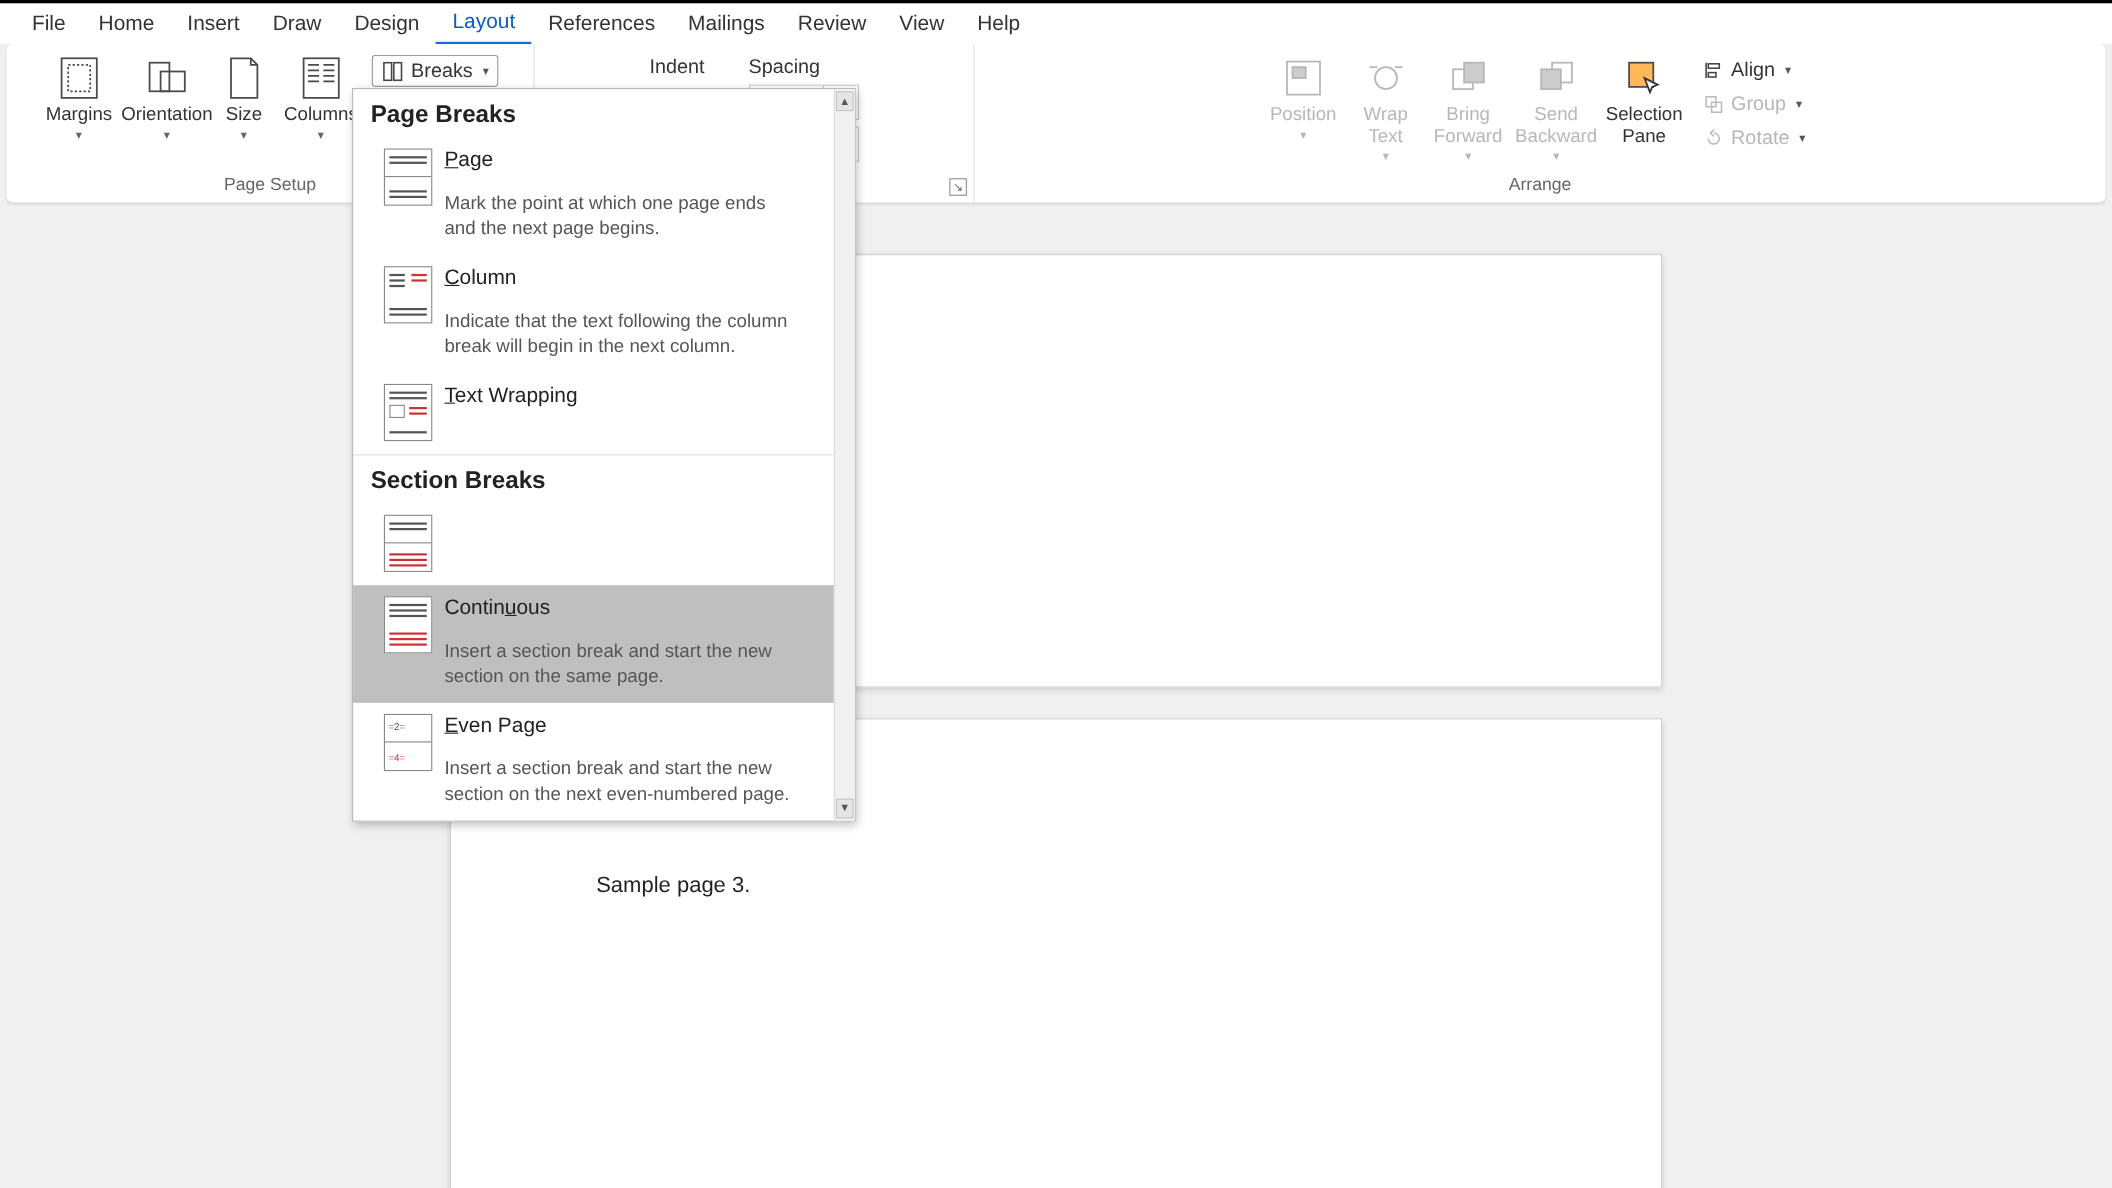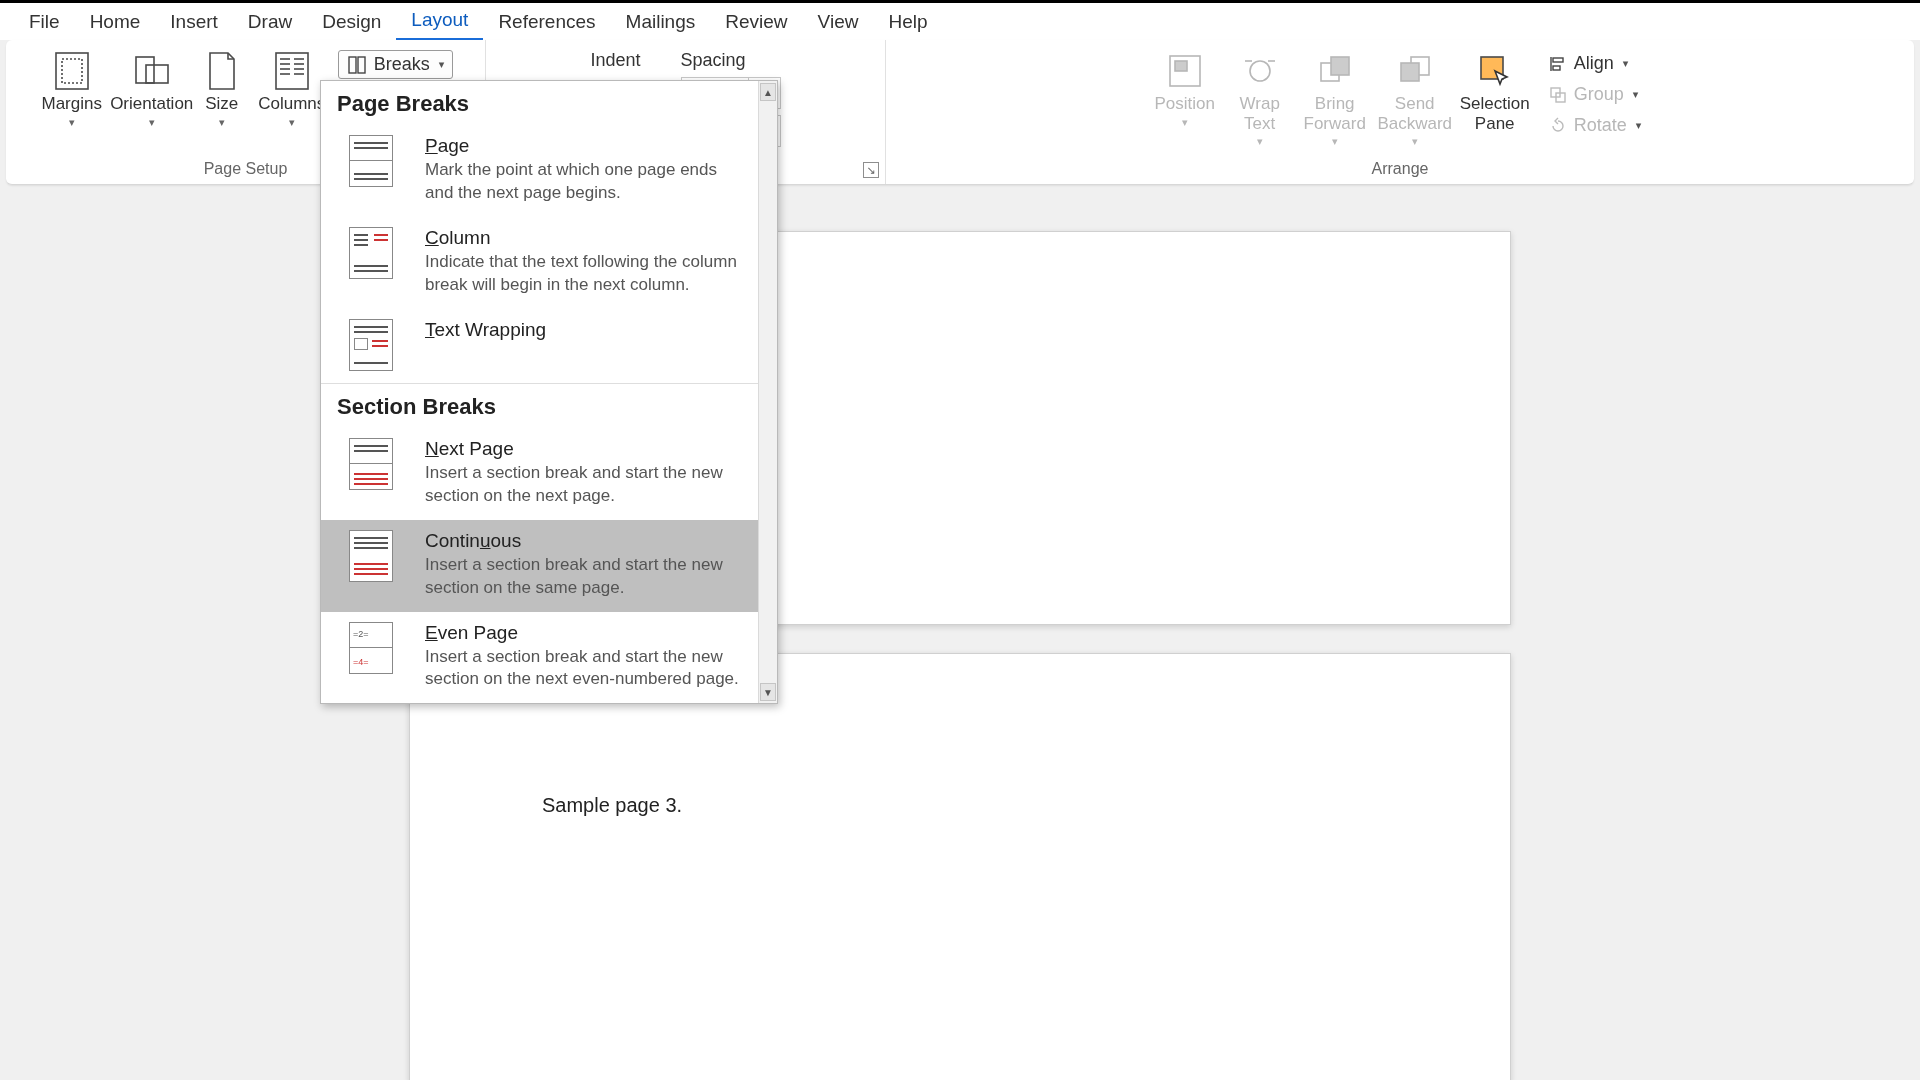--- a/index.html
+++ b/index.html
@@ -37,26 +37,26 @@
 .spin .arrows { display: flex; flex-direction: column; width: 18px; border-left: 1px solid #c8c8c8; height: 100%; }
 .spin .arrows span { flex: 1; display: flex; align-items: center; justify-content: center; font-size: 9px; color: #555; cursor: pointer; }
 .para-launcher { position: absolute; right: 6px; bottom: 6px; width: 16px; height: 16px; border: 1px solid #8e8e8e; font-size: 11px; color: #666; display: flex; align-items: center; justify-content: center; cursor: pointer; }
 
 
 .breaks-dd { position: absolute; left: 320px; top: 80px; width: 458px; background: #fff; border: 1px solid #b9b9b9; box-shadow: 2px 3px 8px rgba(0,0,0,.25); z-index: 50; display: flex; }
 .breaks-body { flex: 1; }
 .breaks-scroll { width: 19px; background: #f1f1f1; border-left: 1px solid #dadada; display: flex; flex-direction: column; justify-content: space-between; padding: 2px 0; }
 .scroll-btn { height: 18px; display: flex; align-items: center; justify-content: center; font-size: 10px; color: #555; background: #e5e5e5; border: 1px solid #c5c5c5; margin: 0 1px; cursor: pointer; }
 .dd-section-hdr { font-size: 22px; font-weight: 600; color: #222; padding: 10px 16px 8px; }
-.dd-item { display: flex; gap: 32px; padding: 10px 16px 12px 28px; cursor: pointer; }
+.dd-item { display: flex; gap: 11px; padding: 10px 16px 12px 28px; cursor: pointer; }
 .dd-item.hover { background: #bfbfbf; }
 .dd-item .thumb { width: 44px; height: 52px; border: 1px solid #888; background: #fff; flex: none; position: relative; }
 .dd-item .txt .ttl { font-size: 19px; color: #222; }
 .dd-item .txt .ttl .ul { text-decoration: underline; }
-.dd-item .txt .desc { font-size: 17px; color: #555; line-height: 1.35; margin-top: 2px; max-width: 320px; }
+.dd-item .txt .desc { font-size: 17px; color: #555; line-height: 1.35; margin-top: 17px; max-width: 320px; }
 .dd-sep { border-top: 1px solid #dedede; margin: 0; }
 
 .thumb .ln { position: absolute; left: 4px; right: 4px; height: 2px; background: #555; }
 .thumb .ln.red { background: #c33; }
 .thumb .half { position: absolute; left: 0; right: 0; height: 50%; border-bottom: 1px solid #888; }
 
 
 .doc-area { padding: 46px 0 0 0; display: flex; flex-direction: column; align-items: center; gap: 28px; }
 .page { width: 1102px; background: #fff; box-shadow: 0 2px 6px rgba(0,0,0,.15); border: 1px solid #d0d0d0; }
 .page.p1 { height: 394px; }
@@ -315,24 +315,20 @@
 
     <div class="dd-item">
       <div class="thumb">
         <div class="half" style="top:0"></div>
         <div class="ln" style="top:6px"></div>
           <div class="ln" style="top:11px"></div>
         <div class="ln red" style="bottom:14px"></div>
           <div class="ln red" style="bottom:9px"></div>
           <div class="ln red" style="bottom:4px"></div>
       </div>
-      <div class="txt">
-        <div class="ttl"><span class="ul">N</span><span>ext Page</span></div>
-        <div class="desc">Insert a section break and start the new section on the next page.</div>
-      </div>
     </div>
 
     <div class="dd-item hover">
       <div class="thumb">
         <div class="ln" style="top:6px"></div>
           <div class="ln" style="top:11px"></div>
           <div class="ln" style="top:16px"></div>
         <div class="ln red" style="bottom:16px"></div>
           <div class="ln red" style="bottom:11px"></div>
           <div class="ln red" style="bottom:6px"></div>

